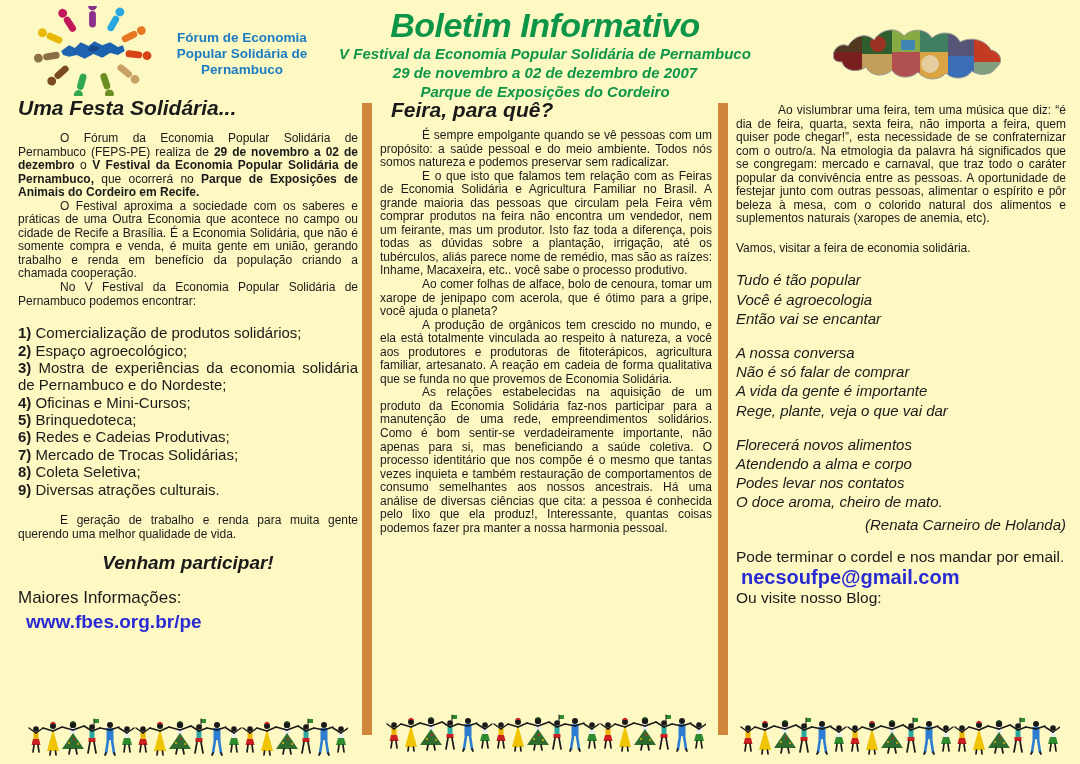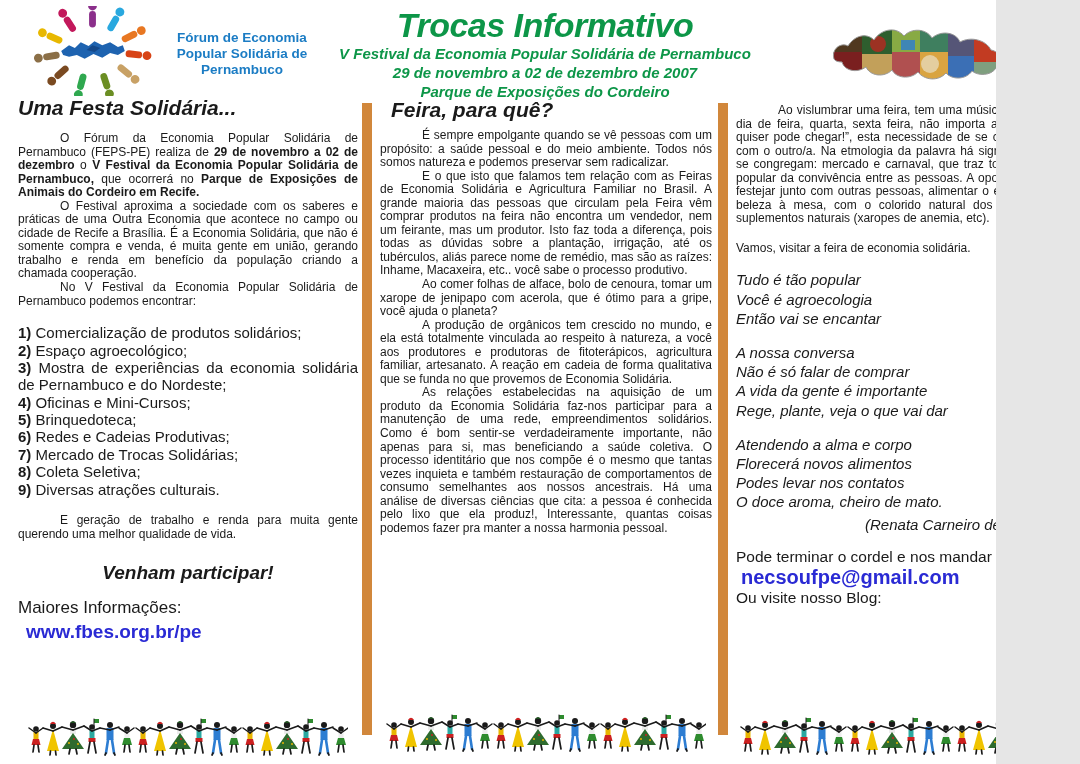--- a/index.html
+++ b/index.html
@@ -5,21 +5,21 @@
   :root{
     --title_green:#0D9648;
     --logo_blue:#1B7CC4;
     --divider_orange:#D1873B;
     --link_blue:#2A2AD4;
     --blog_purple:#5B35D5;
     --text_black:#1a1a1a;
   }
   *{margin:0;padding:0;box-sizing:border-box;}
   body{font-family:"Liberation Sans",sans-serif;background:#e6e6e6;}
-  .page{position:relative;width:996px;height:764px;background:#ffffff;overflow:hidden;}
+  .page{position:relative;width:1080px;height:764px;background:#fef9c3;overflow:hidden;}
 
   
   .logo-svg{position:absolute;left:20px;top:6px;}
   .logo-text{position:absolute;left:164px;top:30px;width:156px;text-align:center;
     color:var(--logo_blue);font-weight:bold;font-size:13.5px;line-height:1.2;}
   .title-block{position:absolute;left:330px;top:8px;width:430px;text-align:center;color:var(--title_green);}
   .main-title{font-size:34px;font-weight:bold;font-style:italic;letter-spacing:-.5px;line-height:1.05;}
   .sub-title{font-size:15px;font-weight:bold;font-style:italic;line-height:1.13;margin-top:2px;}
   .collage-svg{position:absolute;left:826px;top:14px;}
 
@@ -34,21 +34,21 @@
 
   .col-heading{font-size:21px;font-weight:bold;font-style:italic;margin-bottom:12px;}
   .col-mid .col-heading{margin-bottom:7px;margin-left:11px;}
   .body-text{font-size:12px;line-height:1.13;text-align:justify;}
   .indent{text-indent:42px;}
   .b{font-weight:bold;}
   .gap{height:16px;}
 
   .list-line{font-size:15px;line-height:1.16;text-align:justify;}
 
-  .cta{font-size:19px;font-weight:bold;font-style:italic;text-align:center;margin-top:21px;}
+  .cta{font-size:19px;font-weight:bold;font-style:italic;text-align:center;margin-top:11px;}
   .info-label{font-size:17px;font-weight:normal;margin-top:14px;}
   .info-link{display:inline-block;font-size:19px;font-weight:bold;color:var(--link_blue);
     padding-left:8px;margin-top:3px;text-decoration:none;cursor:pointer;}
 
   .poem-line{font-size:15px;font-style:italic;line-height:1.28;}
   .stanza{margin-top:15px;}
   .poem-author{font-size:15px;font-style:italic;text-align:right;margin-top:4px;}
 
   .email-intro{font-size:15.5px;margin-top:15px;}
   .email-link{display:inline-block;font-size:20px;font-weight:bold;color:var(--link_blue);
@@ -173,21 +173,21 @@
     </g>
   </svg>
 
   <div class="logo-text">
     <div>Fórum de Economia</div>
     <div>Popular Solidária de</div>
     <div>Pernambuco</div>
   </div>
 
   <div class="title-block">
-    <div class="main-title">Trocas Informativo</div>
+    <div class="main-title">Boletim Informativo</div>
     <div class="sub-title">V Festival da Economia Popular Solidária de Pernambuco</div>
     <div class="sub-title">29 de novembro a 02 de dezembro de 2007</div>
     <div class="sub-title">Parque de Exposições do Cordeiro</div>
   </div>
 
   <svg class="collage-svg" width="185" height="78" viewBox="0 0 185 78">
     <g clip-path="url(#mapclip)">
       <rect x="0" y="0" width="40" height="40" fill="#50381F"></rect>
       <rect x="0" y="38" width="38" height="40" fill="#7A1F1F"></rect>
       <rect x="36" y="10" width="34" height="30" fill="#2E5E2E"></rect>
@@ -250,22 +250,22 @@
       <div class="poem-line">Você é agroecologia</div>
       <div class="poem-line">Então vai se encantar</div>
     </div>
     <div class="stanza">
       <div class="poem-line">A nossa conversa</div>
       <div class="poem-line">Não é só falar de comprar</div>
       <div class="poem-line">A vida da gente é importante</div>
       <div class="poem-line">Rege, plante, veja o que vai dar</div>
     </div>
     <div class="stanza">
+      <div class="poem-line">Florecerá novos alimentos</div>
       <div class="poem-line">Atendendo a alma e corpo</div>
-      <div class="poem-line">Florecerá novos alimentos</div>
       <div class="poem-line">Podes levar nos contatos</div>
       <div class="poem-line">O doce aroma, cheiro de mato.</div>
     </div>
     <div class="poem-author">(Renata Carneiro de Holanda)</div>
     <div class="email-intro">Pode terminar o cordel e nos mandar por email.</div>
     <a class="email-link">necsoufpe@gmail.com</a>
     <div class="blog-intro">Ou visite nosso Blog:</div>
     
   </div>
 

